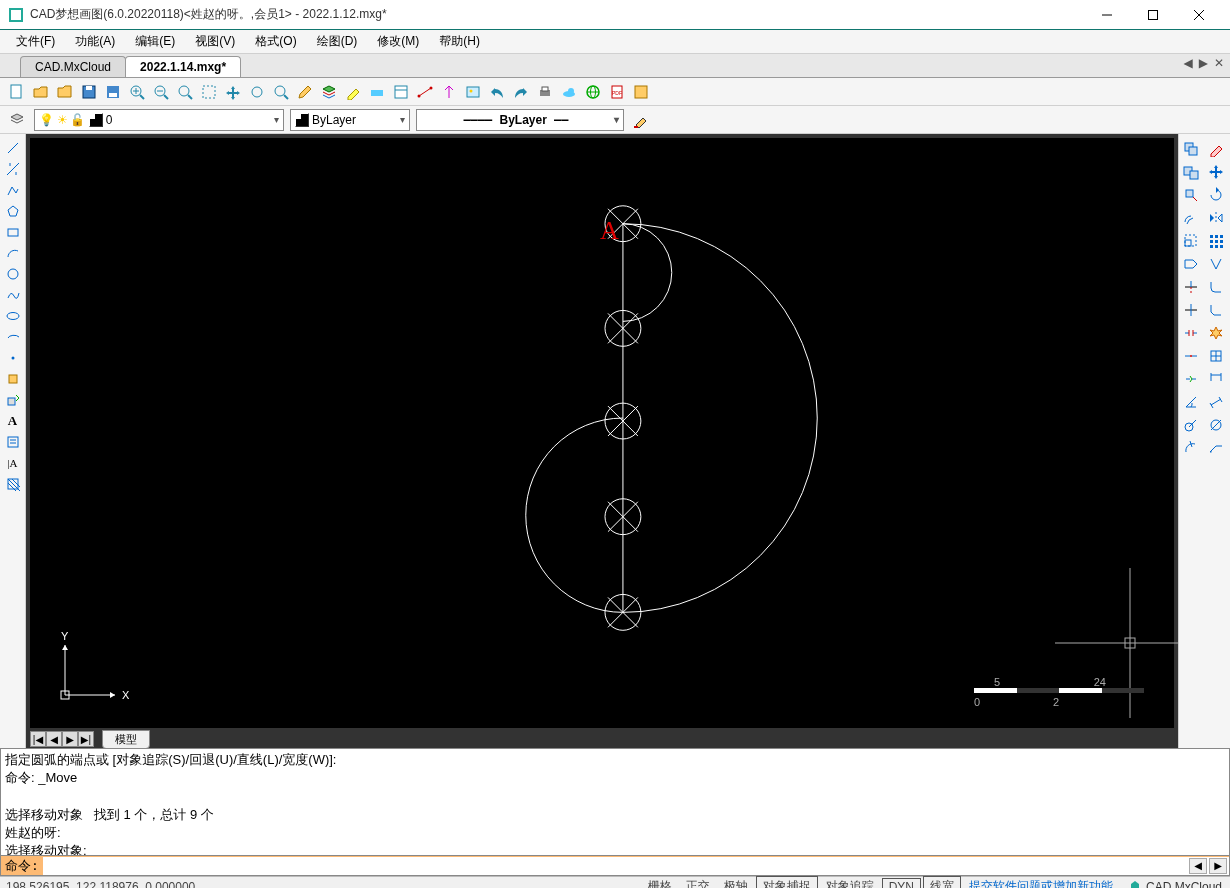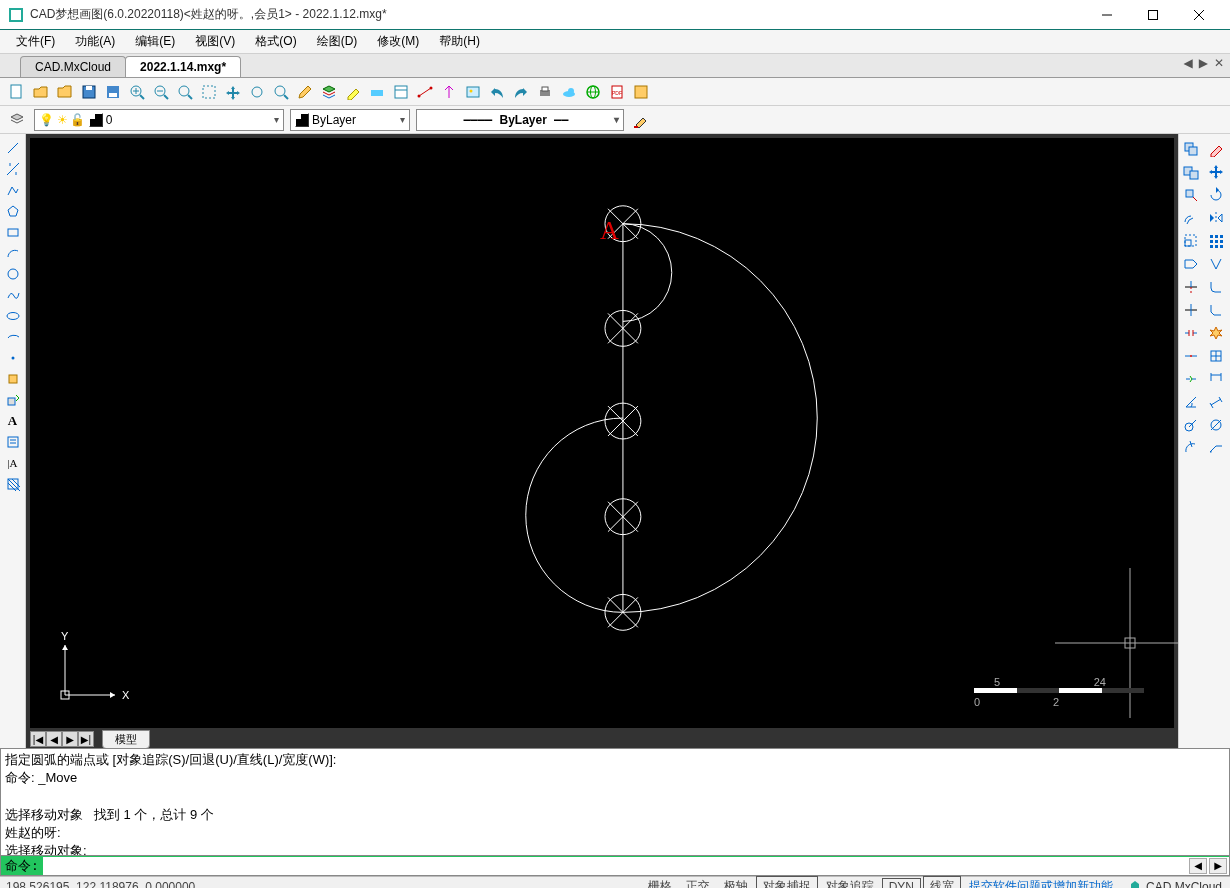--- a/index.html
+++ b/index.html
@@ -47,21 +47,21 @@
 .cursor { position: absolute; left: 1025px; top: 430px; }
 .ucs { position: absolute; left: 20px; bottom: 18px; color: #fff; }
 .scale-bar { position: absolute; right: 30px; bottom: 20px; color: #aaa; font-size: 11px; text-align: center; }
 .scale-vis { width: 170px; height: 8px; display: flex; }
 .scale-vis div { flex: 1; height: 5px; }
 .model-tab { position: absolute; left: 4px; bottom: 0; height: 18px; display: flex; align-items: center; }
 .model-tab .arrow { width: 16px; height: 16px; background: #ddd; display: flex; align-items: center; justify-content: center; border: 1px solid #888; font-size: 10px; cursor: pointer; }
 .model-tab .mlabel { padding: 1px 12px; background: #f0f0f0; border: 1px solid #888; margin-left: 2px; border-radius: 0 0 4px 4px; cursor: pointer; font-size: 11px; }
 
 .cmdlog { height: 108px; background: #fff; border: 1px solid #888; overflow-y: auto; font-family: "SimSun", monospace; font-size: 13px; padding: 2px 4px; line-height: 1.4; white-space: pre-wrap; color: #000; }
-.cmdline-row { height: 20px; background: #22c55e; display: flex; align-items: center; border: 1px solid #888; border-top: none; position: relative; }
+.cmdline-row { height: 20px; background: #fdba74; display: flex; align-items: center; border: 1px solid #888; border-top: none; position: relative; }
 .cmdline-row .prompt { padding: 0 4px; font-family: "SimSun", monospace; font-size: 13px; }
 .cmdline-row input { flex: 1; border: none; outline: none; font-family: "SimSun", monospace; font-size: 13px; height: 18px; }
 .cmdline-row .hscroll { position: absolute; right: 2px; display: flex; gap: 2px; }
 .cmdline-row .hscroll span { width: 18px; height: 16px; background: #eee; border: 1px solid #aaa; display: flex; align-items: center; justify-content: center; font-size: 10px; cursor: pointer; }
 
 .statusbar { height: 20px; background: #f0f0f0; border-top: 1px solid #bbb; display: flex; align-items: center; font-size: 12px; color: #444; }
 .statusbar .coords { padding: 0 6px; }
 .statusbar .spacer { flex: 1; }
 .statusbar .sitem { padding: 1px 6px; margin: 0 1px; cursor: pointer; }
 .statusbar .sitem.boxed { border: 1px solid #555; }

